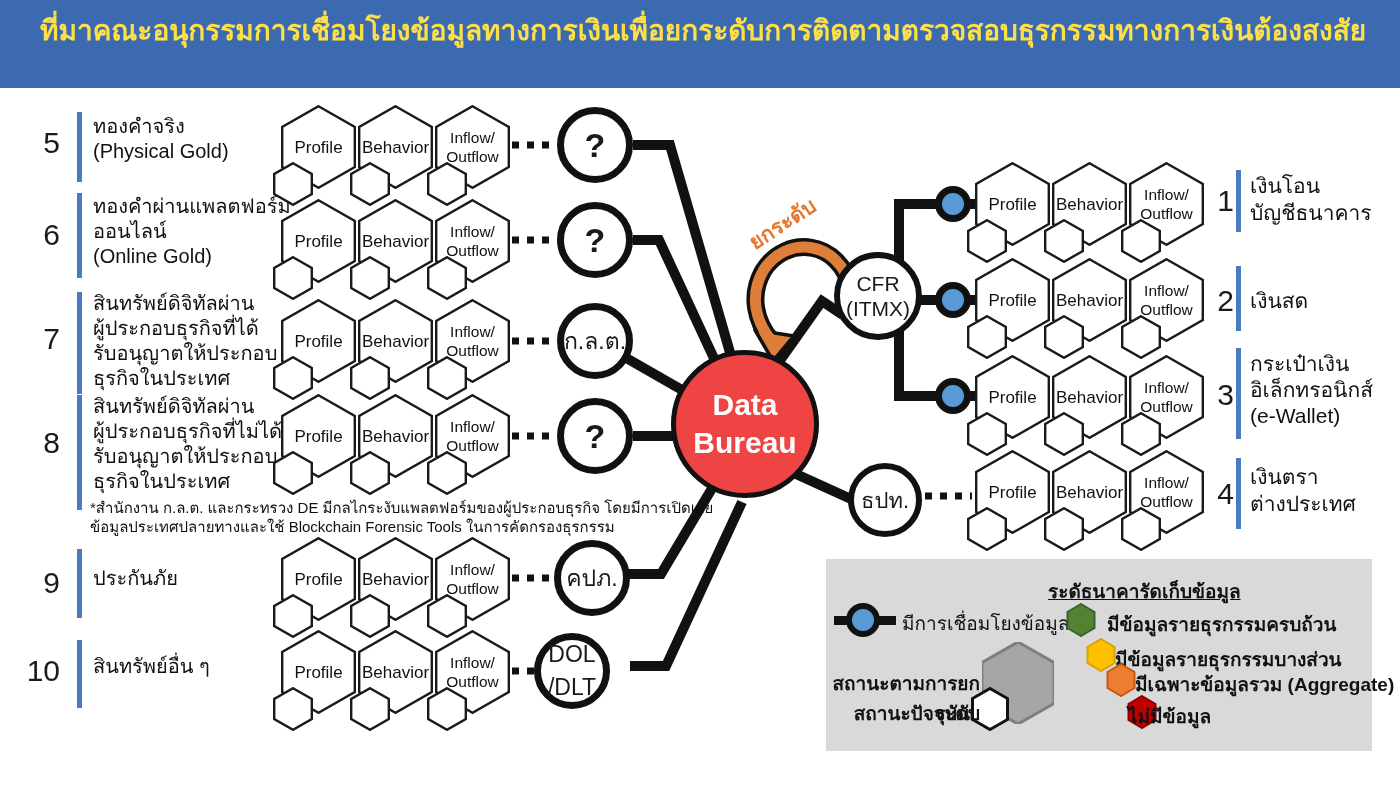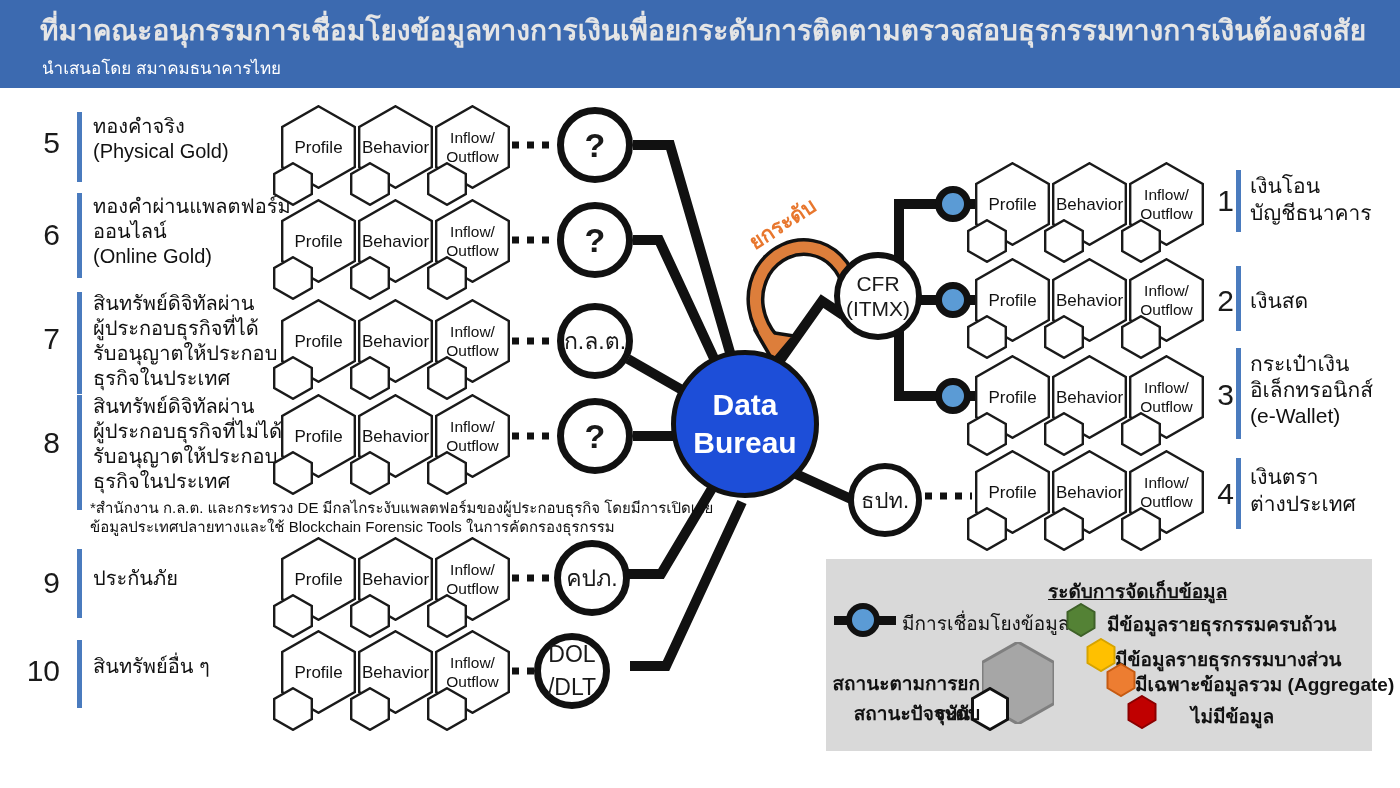--- a/index.html
+++ b/index.html
@@ -1,33 +1,33 @@
 <!DOCTYPE html>
 <html><head>
 <meta charset="utf-8">
 <style>
   html,body{margin:0;padding:0;background:#fff;}
   #stage{position:relative;width:1400px;height:788px;background:#fff;overflow:hidden;
          font-family:"Liberation Sans","DejaVu Sans",sans-serif;color:#1a1a1a;}
   
   .header{position:absolute;left:0;top:0;width:1400px;height:88px;background:#3C6AB0;}
-  .header .title{position:absolute;left:40px;top:8px;font-size:28px;font-weight:bold;color:#e5e5e5;white-space:nowrap;}
+  .header .title{position:absolute;left:40px;top:8px;font-size:28px;font-weight:bold;color:#fde047;white-space:nowrap;}
   .header .subtitle{position:absolute;left:42px;top:54px;font-size:17px;color:#fff;}
   
   .abs{position:absolute;}
   .num{position:absolute;width:42px;text-align:right;font-size:30px;color:#1a1a1a;}
   .vbar{position:absolute;width:5px;background:#4A7BBE;}
   .srclabel{position:absolute;font-size:20px;line-height:25px;white-space:pre-line;color:#111;}
   .chlabel{position:absolute;font-size:21px;line-height:27px;white-space:pre-line;color:#111;}
   .footnote{position:absolute;left:90px;top:498px;width:660px;font-size:15px;line-height:19px;white-space:pre-line;color:#111;}
   .circle{position:absolute;box-sizing:border-box;background:#fff;border:7px solid #111;border-radius:50%;
           display:flex;align-items:center;justify-content:center;text-align:center;white-space:pre-line;}
   .qmark{font-size:34px;font-weight:bold;}
   .agency{font-size:23px;}
-  .db{width:148px;height:148px;border-width:5px;background:#1d4ed8;color:#fff;font-size:30px;line-height:38px;font-weight:600;}
+  .db{width:148px;height:148px;border-width:5px;background:#ef4444;color:#fff;font-size:30px;line-height:38px;font-weight:600;}
   .hub-cfr{width:88px;height:88px;border-width:6px;font-size:21px;line-height:25px;}
   .hub-bot{width:74px;height:74px;border-width:6px;font-size:22px;}
   .bluenode{position:absolute;box-sizing:border-box;width:36px;height:36px;border:7px solid #111;border-radius:50%;background:#5B9BD5;}
   
   .hexgroup{position:absolute;width:232px;height:104px;}
   .hexcell{position:absolute;width:75px;height:84px;top:0;}
   .hexcell .hexlabel{position:absolute;left:4px;top:0;width:67px;height:84px;display:flex;align-items:center;justify-content:center;
                      text-align:center;font-size:17px;line-height:19px;color:#111;}
   .hexcell .hexlabel.small{font-size:15.5px;}
   .smallhex{position:absolute;left:-8px;top:57px;}
@@ -44,21 +44,20 @@
   .leg-level-label{position:absolute;font-size:19px;font-weight:bold;color:#111;white-space:nowrap;}
   .leg-status{position:absolute;font-size:19px;font-weight:bold;color:#111;text-align:right;}
 </style>
 </head>
 <body>
 
 <div id="stage">
 
   <div class="header">
     <div class="title">ที่มาคณะอนุกรรมการเชื่อมโยงข้อมูลทางการเงินเพื่อยกระดับการติดตามตรวจสอบธุรกรรมทางการเงินต้องสงสัย</div>
-    <div class="subtitle">นำเสนอโดย สมาคมธนาคารไทย</div>
   </div>
 
   <svg class="abs" style="left:0;top:0;pointer-events:none;" width="1400" height="788" viewBox="0 0 1400 788">
     <g stroke="#111" stroke-width="10" fill="none" stroke-linejoin="miter">
       <polyline points="633,145 670,145 731,356"></polyline>
       <polyline points="633,240 659,240 718,367"></polyline>
       <polyline points="628,359 696,398"></polyline>
       <polyline points="633,436 676,436"></polyline>
       <polyline points="628,574 661,574 717,480"></polyline>
       <polyline points="630,666 666,666 742,502"></polyline>
@@ -157,21 +156,21 @@
 
   <div class="num" style="left:1192px;top:477px;">4</div>
   <div class="vbar" style="left:1236px;top:458px;height:71px;"></div>
   <div class="chlabel" style="left:1250px;top:463px;">เงินตรา
 ต่างประเทศ</div>
 
   <div class="legendbox"></div>
   <div class="leg-linkbar"></div>
   <div class="leg-node"></div>
   <div class="leg-link-label">มีการเชื่อมโยงข้อมูล</div>
-  <div class="leg-title">ระดับการจัดเก็บข้อมูล</div>
+  <div class="leg-title">ระดัธนาคารัดเก็บข้อมูล</div>
 
   <svg class="abs" style="left:982px;top:642px;" width="72" height="82">
     <polygon points="36,0 72,20.5 72,61.5 36,82 0,61.5 0,20.5" fill="#A6A6A6" stroke="#7F7F7F" stroke-width="3"></polygon>
   </svg>
   <svg class="abs" style="left:971px;top:687px;" width="38" height="44">
     <polygon points="19,1.5 36.5,11.5 36.5,32.5 19,42.5 1.5,32.5 1.5,11.5" fill="#ffffff" stroke="#111" stroke-width="3"></polygon>
   </svg>
   <div class="leg-status" style="left:826px;top:668px;width:154px;">สถานะตามการยกระดับ</div>
   <div class="leg-status" style="left:826px;top:698px;width:144px;">สถานะปัจจุบัน</div>
 
@@ -186,21 +185,21 @@
   <div class="leg-level-label" style="left:1115px;top:644px;">มีข้อมูลรายธุรกรรมบางส่วน</div>
 
   <svg class="abs" style="left:1106px;top:663px;" width="30" height="34">
     <polygon points="15,1 28.5,9 28.5,25 15,33 1.5,25 1.5,9" stroke="#C55A11" stroke-width="2" fill="#ED7D31"></polygon>
   </svg>
   <div class="leg-level-label" style="left:1135px;top:669px;text-align:center;">มีเฉพาะข้อมูลรวม (Aggregate)</div>
 
   <svg class="abs" style="left:1127px;top:695px;" width="30" height="34">
     <polygon points="15,1 28.5,9 28.5,25 15,33 1.5,25 1.5,9" stroke="#8B0000" stroke-width="2" fill="#C00000"></polygon>
   </svg>
-  <div class="leg-level-label" style="left:1191px;top:701px;">ไม่มีข้อมูล</div>
+  <div class="leg-level-label" style="left:1128px;top:701px;">ไม่มีข้อมูล</div>
 
 <div class="hexgroup" style="left: 281px; top: 105px;">
       <div class="hexcell" style="left: 0px;"><svg width="75" height="84">
           <polygon points="37.5,1.2 73.8,22 73.8,62 37.5,82.8 1.2,62 1.2,22" fill="#fff" stroke="#1a1a1a" stroke-width="2.4"></polygon>
         </svg><div class="hexlabel">Profile</div><svg class="smallhex" width="40" height="44">
           <polygon points="20,1.2 38.8,12 38.8,32 20,42.8 1.2,32 1.2,12" fill="#fff" stroke="#1a1a1a" stroke-width="2.4"></polygon>
         </svg></div>
       <div class="hexcell" style="left: 77px;"><svg width="75" height="84">
           <polygon points="37.5,1.2 73.8,22 73.8,62 37.5,82.8 1.2,62 1.2,22" fill="#fff" stroke="#1a1a1a" stroke-width="2.4"></polygon>
         </svg><div class="hexlabel">Behavior</div><svg class="smallhex" width="40" height="44">

